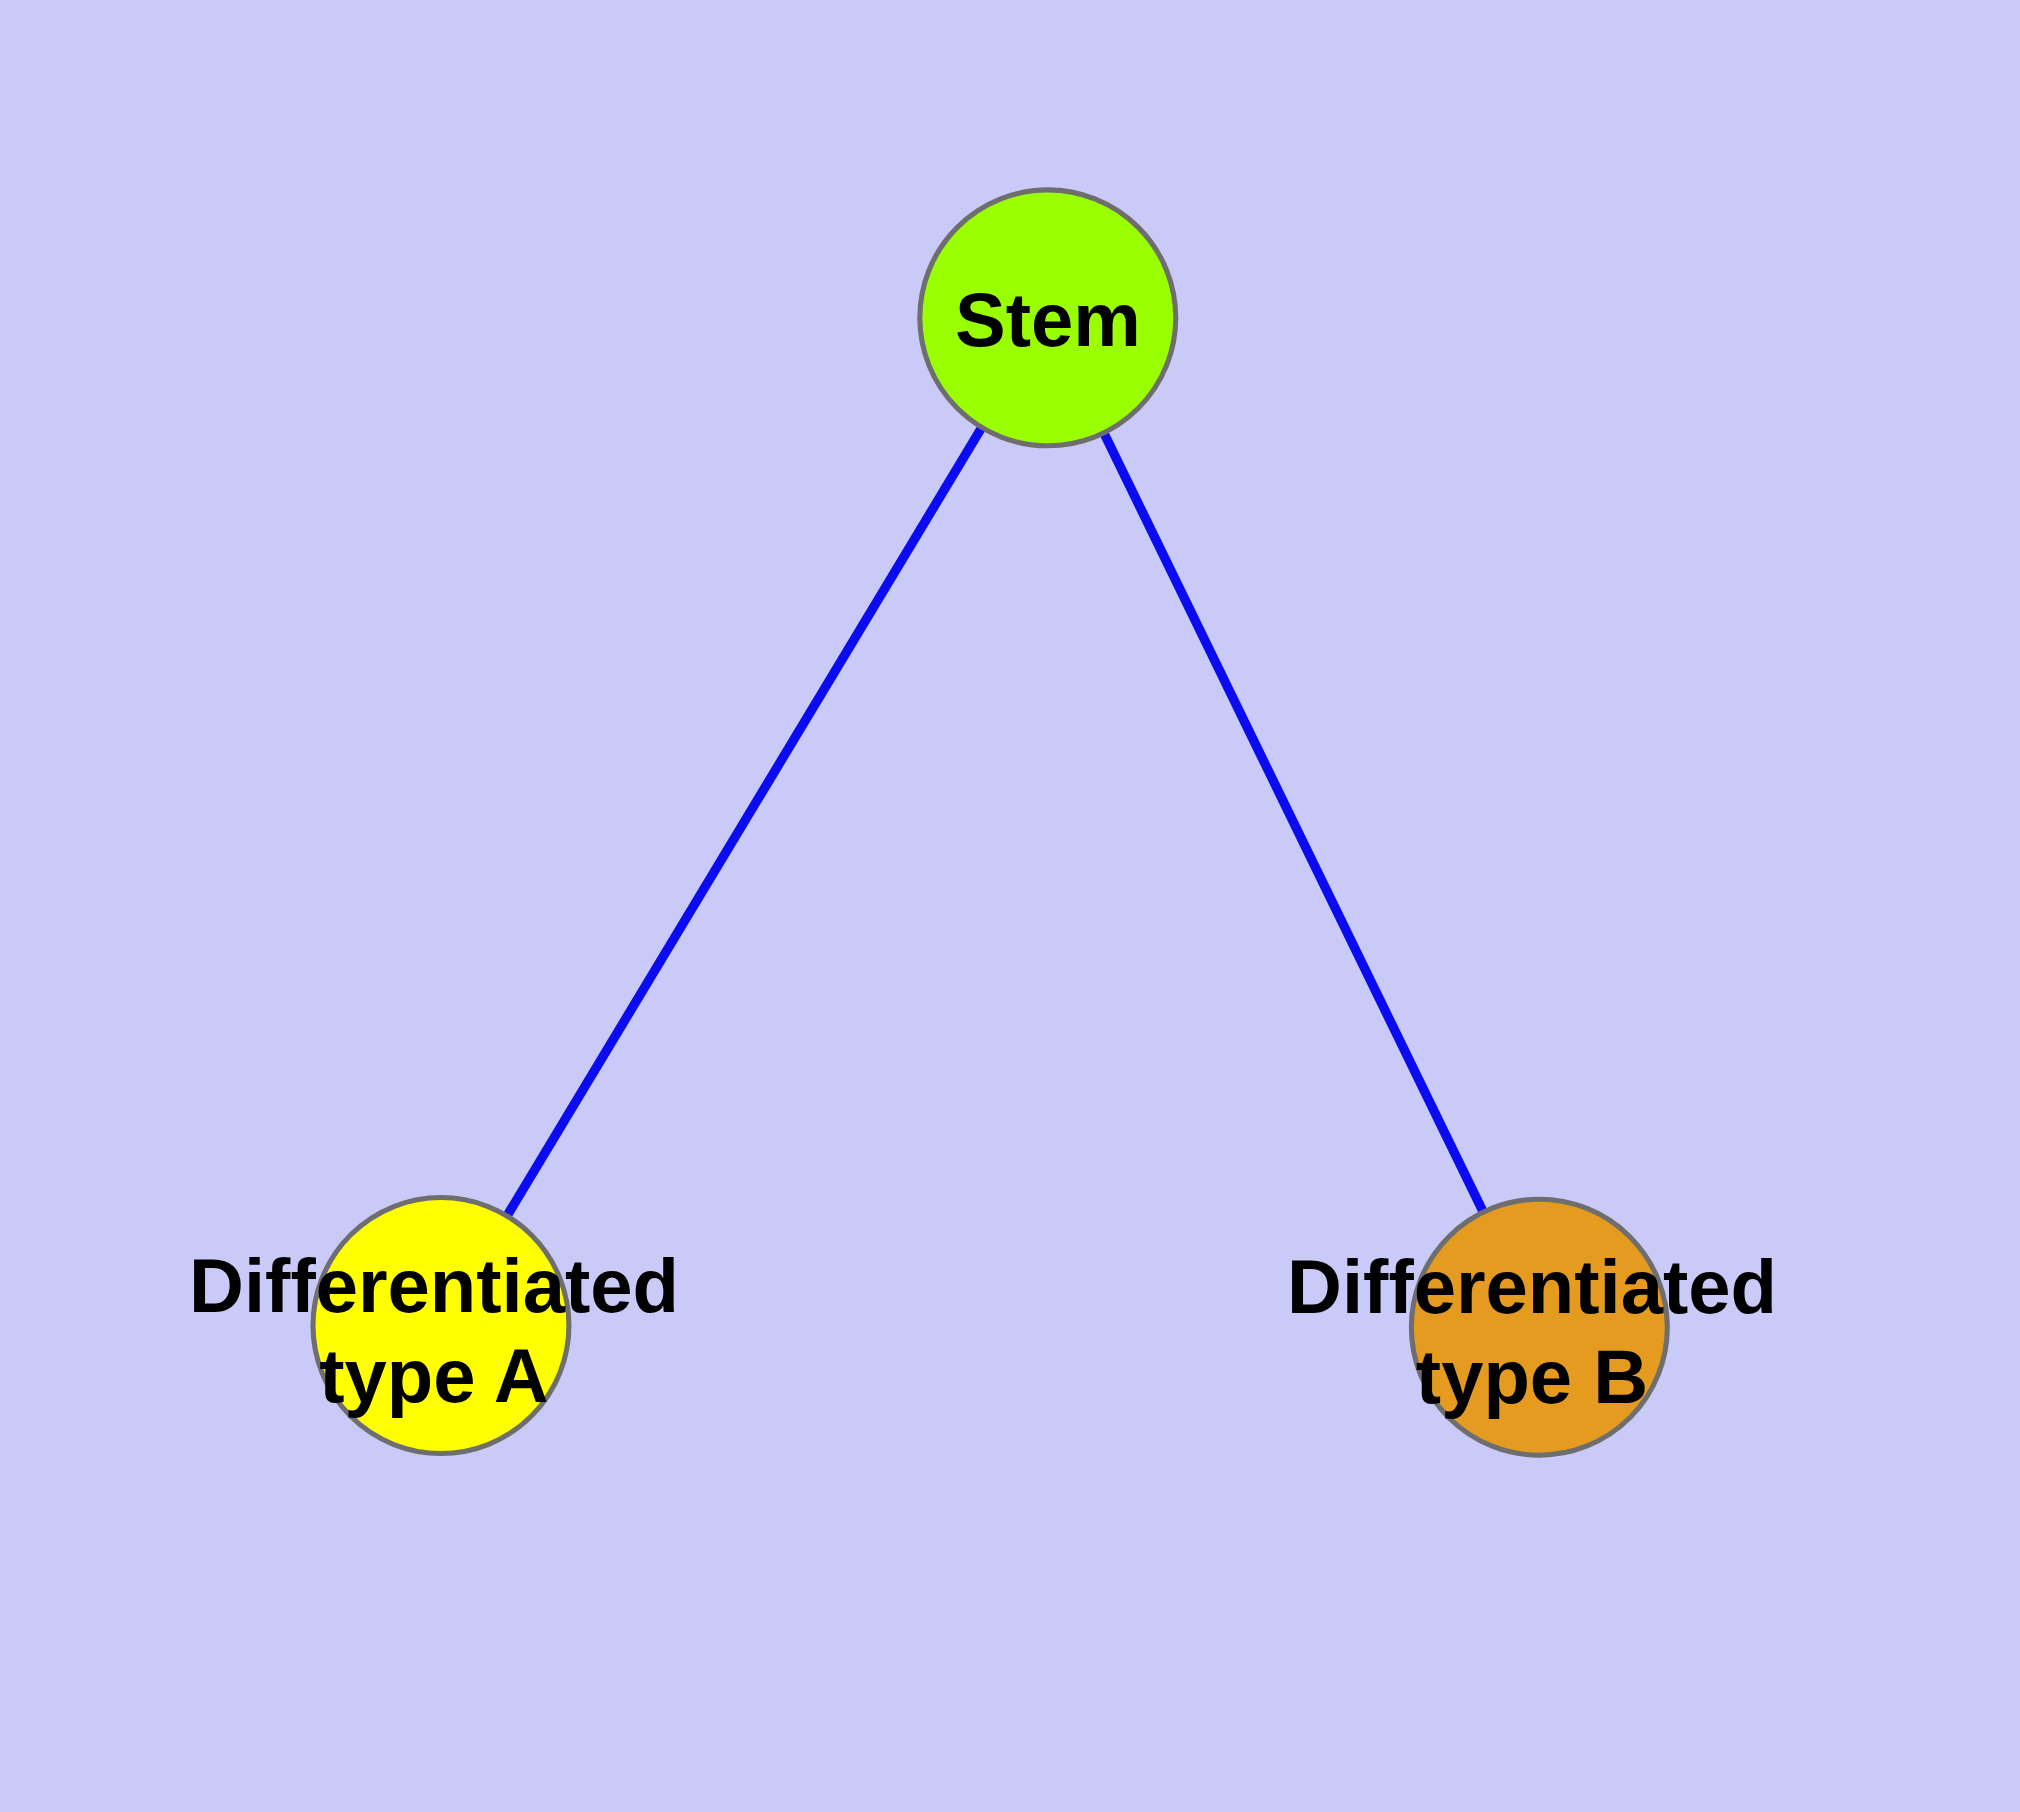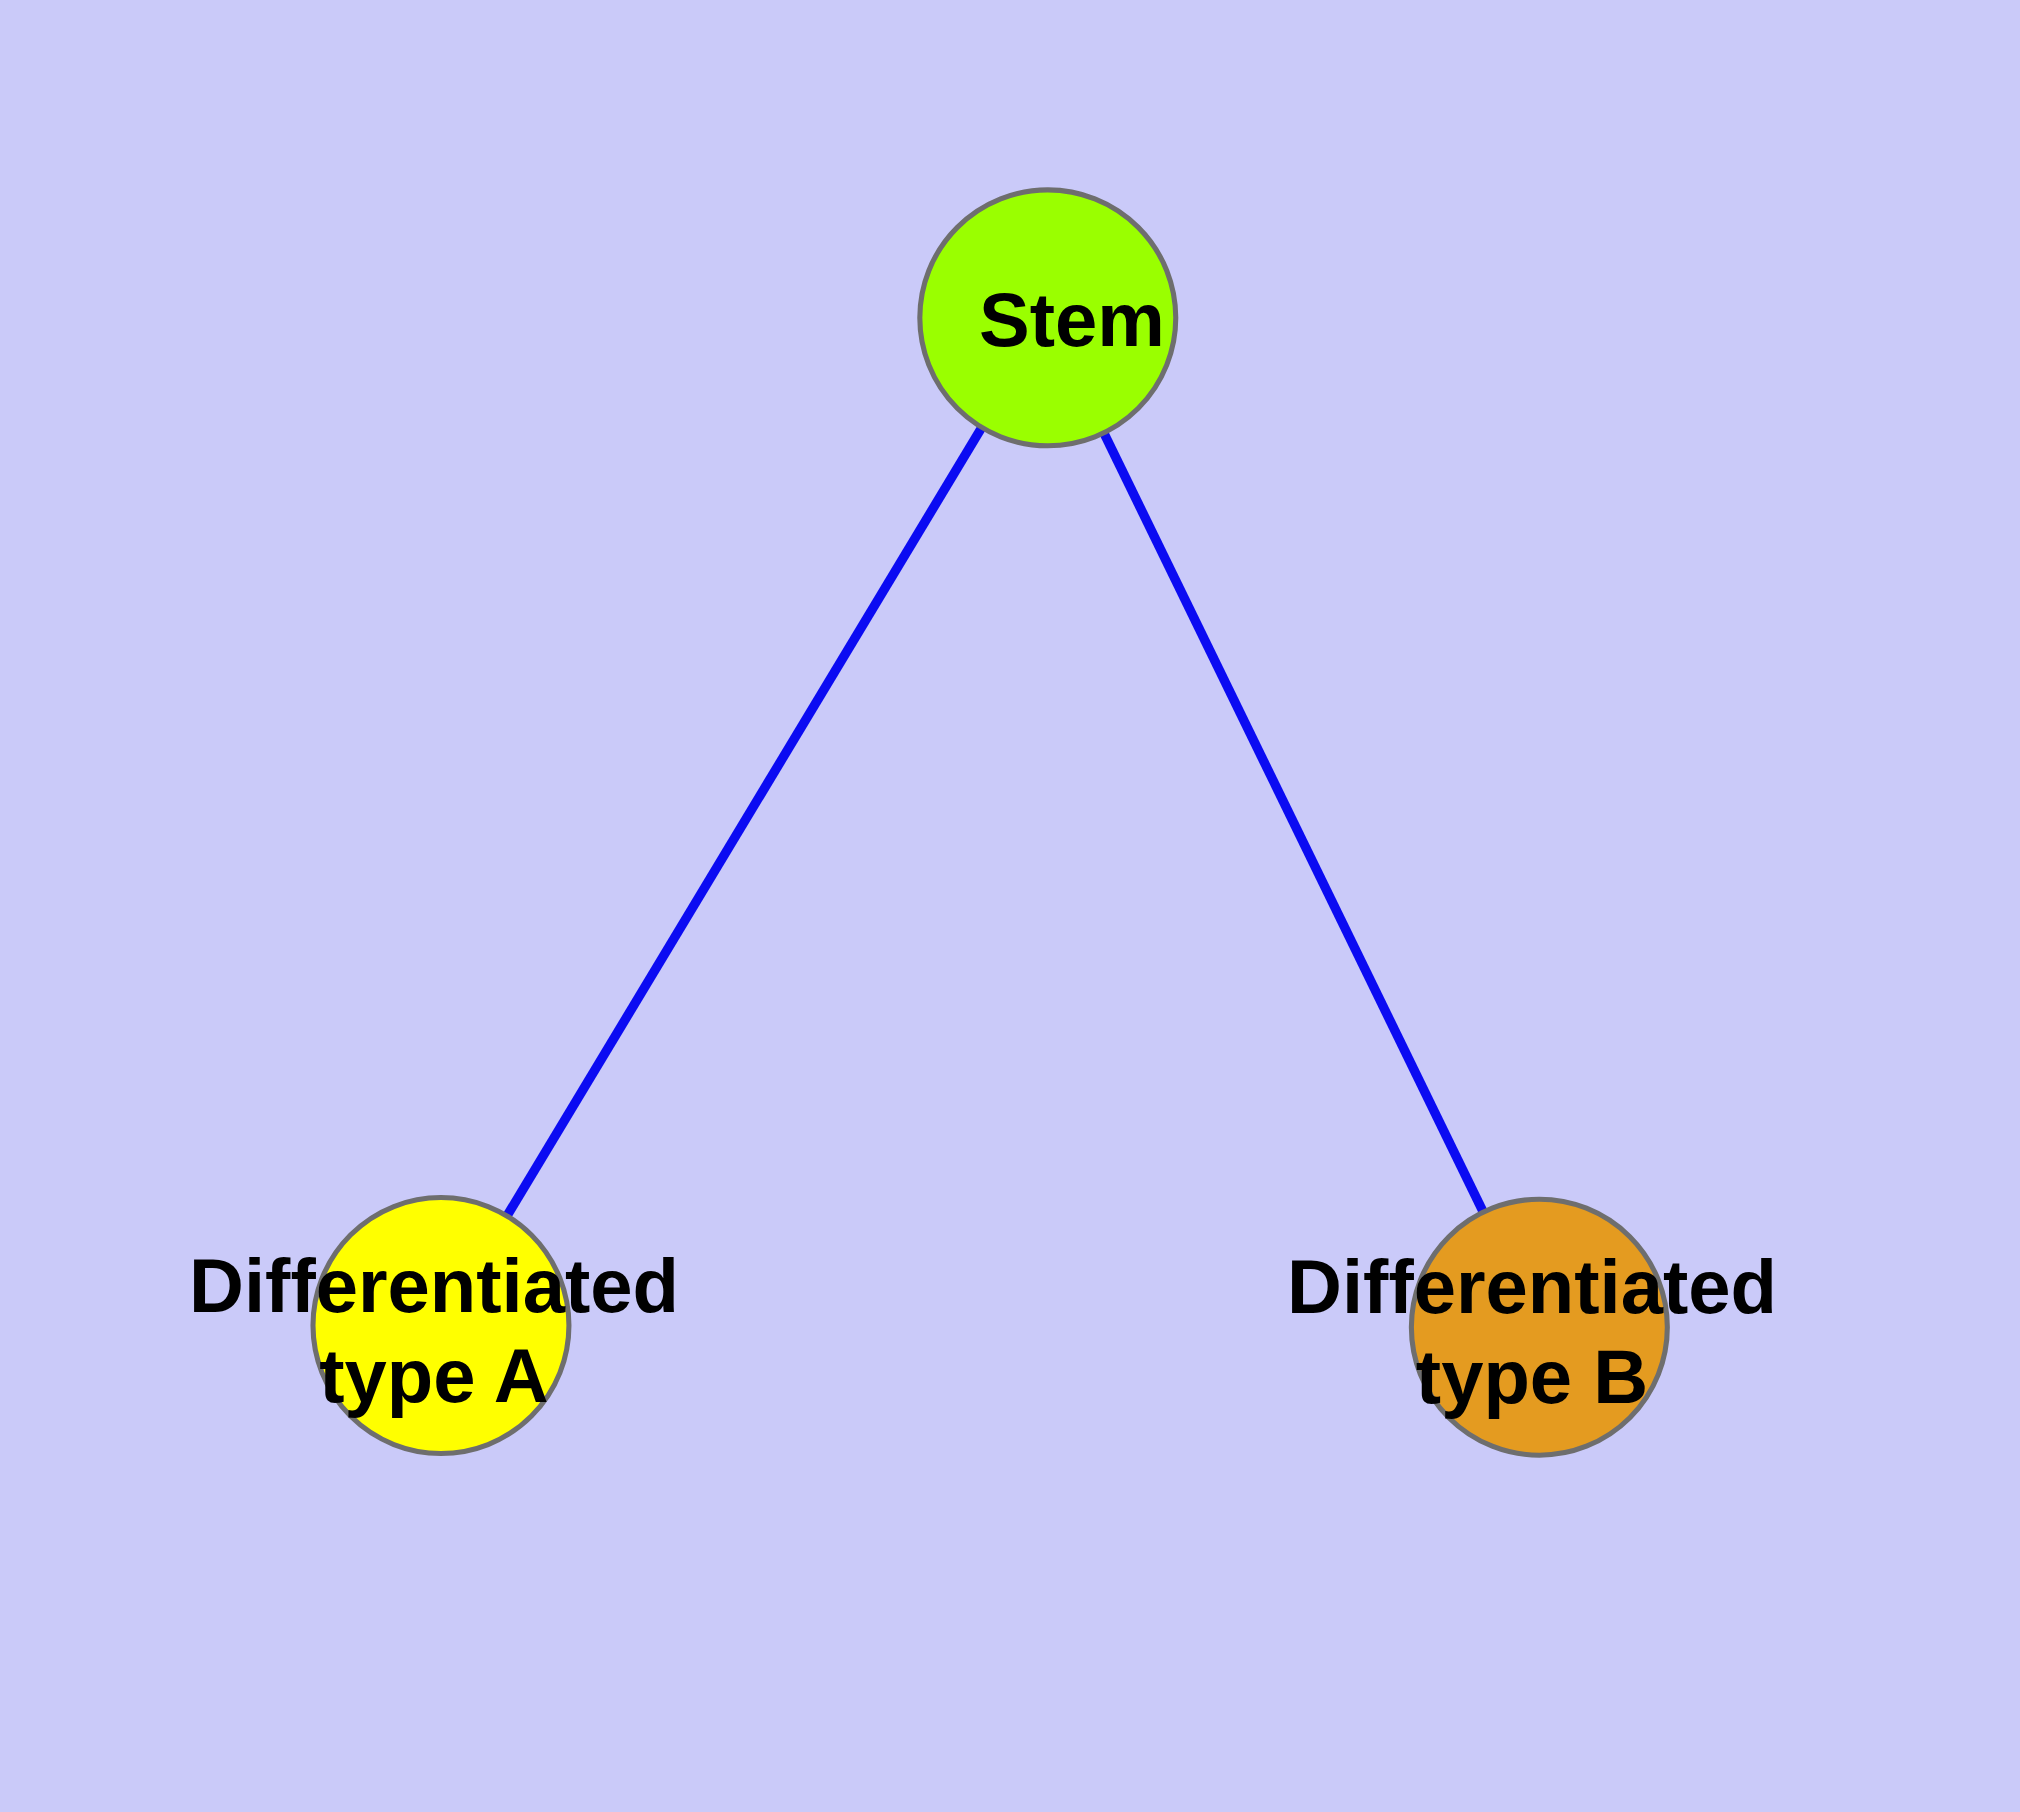--- a/index.html
+++ b/index.html
@@ -39,21 +39,21 @@
   <svg class="graph-svg" viewBox="0 0 2384 2138">
 
     <line x1="1236" y1="375" x2="520" y2="1564" stroke-width="11" stroke="#0b0bf2"></line>
     <line x1="1236" y1="375" x2="1816" y2="1566" stroke-width="11" stroke="#0b0bf2"></line>
 
     <circle cx="1236" cy="375" r="151" stroke-width="6" fill="#9aff00" stroke="#6e6e6e"></circle>
     <circle cx="520" cy="1564" r="151" stroke-width="6" fill="#ffff00" stroke="#6e6e6e"></circle>
     <circle cx="1816" cy="1566" r="151" stroke-width="6" fill="#e49b20" stroke="#6e6e6e"></circle>
   </svg>
 
-  <div class="node-label" style="left: 1072px; top: 320px; text-align: right;">Stem</div>
+  <div class="node-label" style="left: 1048px; top: 320px; text-align: right;">Stem</div>
 
   <div class="node-label" style="left: 434px; top: 1331px;">Differentiated
 type A</div>
 
   <div class="node-label" style="left: 1532px; top: 1332px;">Differentiated
 type B</div>
 
 </div>
 
 

